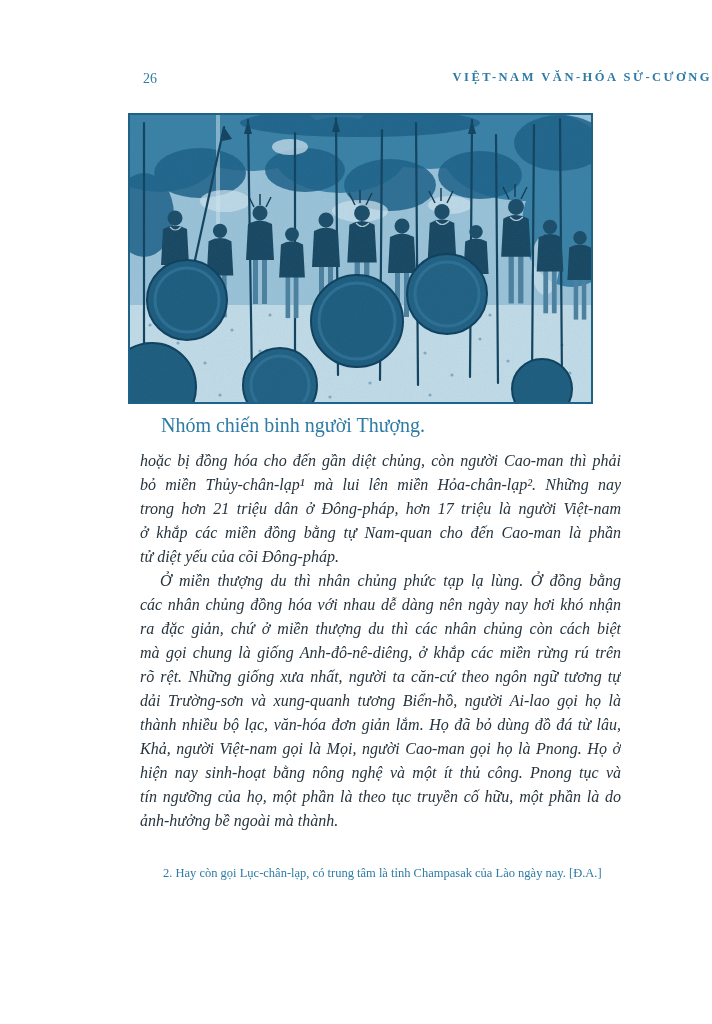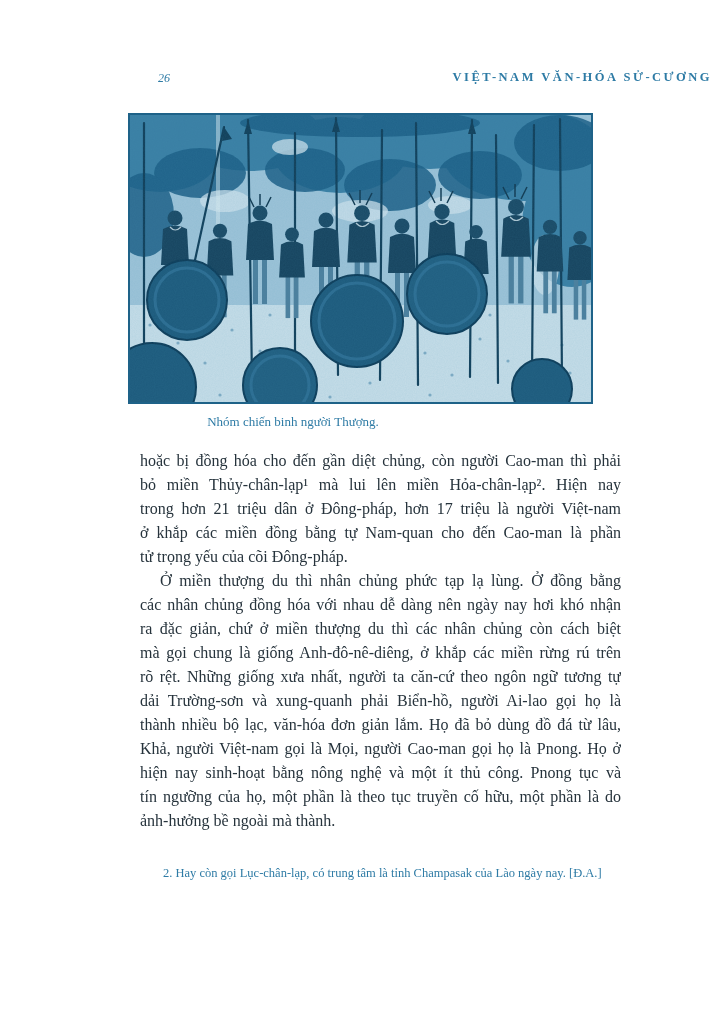--- a/index.html
+++ b/index.html
@@ -5,42 +5,42 @@
   * { margin:0; padding:0; box-sizing:border-box; }
   html,body { width:712px; height:1024px; }
   body {
     position:relative;
     background:#ffffff;
     font-family:"Liberation Serif","DejaVu Serif",serif;
     overflow:hidden;
   }
   .header-row { position:absolute; top:70px; left:0; width:712px; height:20px; }
   .page-number {
-    position:absolute; left:158px; top:1px;
-    font-size:12px; color:#2e7ba5;font-style:italic;
+    position:absolute; left:143px; top:1px;
+    font-size:14px; color:#2e7ba5;
   }
   .running-title {
     width:712px; text-align:right;
     font-size:12.5px; letter-spacing:2.5px;
     color:#2e7ba5; font-weight:bold;
   }
   .figure-frame {
     position:absolute; top:113px; left:128px;
     width:465px; height:291px;
     border:2px solid #1e6288;
     background:#9dc3d8;
   }
   .figure-frame svg { display:block; width:461px; height:287px; }
   .caption {
     position:absolute; top:414px; left:0; width:586px;
-    text-align:center; font-size:13px; color:#2e7ba5;
+    text-align:center; font-size:20px; color:#2e7ba5;
   }
   .body-block {
     position:absolute; top:449px; left:140px; width:481px;
-    font-size:16px; color:#26333c;
+    font-size:16px; color:#26333c;font-style:italic;
   }
   .line {
     height:24px; line-height:24px;
     text-align:justify; text-align-last:justify;
     overflow:hidden; white-space:nowrap;
   }
   .line { white-space:normal; }
   .line.last { text-align-last:left; }
   .line.indent { text-indent:20px; }
   .footnotes {
@@ -191,30 +191,30 @@
     </g>
 
     <rect width="461" height="287" filter="url(#grain)" opacity="0.16"></rect>
   </svg>
 </div>
 
 <div class="caption">Nhóm chiến binh người Thượng.</div>
 
 <div class="body-block">
   <div class="line">hoặc bị đồng hóa cho đến gần diệt chủng, còn người Cao-man thì phải</div>
-  <div class="line">bỏ miền Thủy-chân-lạp¹ mà lui lên miền Hỏa-chân-lạp². Hiện nay</div>
+  <div class="line">bỏ miền Thủy-chân-lạp¹ mà lui lên miền Hỏa-chân-lạp². Những nay</div>
   <div class="line">trong hơn 21 triệu dân ở Đông-pháp, hơn 17 triệu là người Việt-nam</div>
   <div class="line">ở khắp các miền đồng bằng tự Nam-quan cho đến Cao-man là phần</div>
-  <div class="line last">tử trọng yếu của cõi Đông-pháp.</div>
+  <div class="line last">tử diệt yếu của cõi Đông-pháp.</div>
   <div class="line indent">Ở miền thượng du thì nhân chủng phức tạp lạ lùng. Ở đồng bằng</div>
   <div class="line">các nhân chủng đồng hóa với nhau dễ dàng nên ngày nay hơi khó nhận</div>
   <div class="line">ra đặc giản, chứ ở miền thượng du thì các nhân chủng còn cách biệt</div>
   <div class="line">mà gọi chung là giống Anh-đô-nê-diêng, ở khắp các miền rừng rú trên</div>
   <div class="line">rõ rệt. Những giống xưa nhất, người ta căn-cứ theo ngôn ngữ tương tự</div>
-  <div class="line">dải Trường-sơn và xung-quanh phải Biển-hồ, người Ai-lao gọi họ là</div>
+  <div class="line">dải Trường-sơn và xung-quanh tương Biển-hồ, người Ai-lao gọi họ là</div>
   <div class="line">thành nhiều bộ lạc, văn-hóa đơn giản lắm. Họ đã bỏ dùng đồ đá từ lâu,</div>
   <div class="line">Khả, người Việt-nam gọi là Mọi, người Cao-man gọi họ là Pnong. Họ ở</div>
   <div class="line">hiện nay sinh-hoạt bằng nông nghệ và một ít thủ công. Pnong tục và</div>
   <div class="line">tín ngưỡng của họ, một phần là theo tục truyền cố hữu, một phần là do</div>
   <div class="line last">ảnh-hưởng bề ngoài mà thành.</div>
 </div>
 
 <div class="footnotes">
   <div class="footnote-line">2. Hay còn gọi Lục-chân-lạp, có trung tâm là tỉnh Champasak của Lào ngày nay. [Đ.A.]</div>
 </div>

